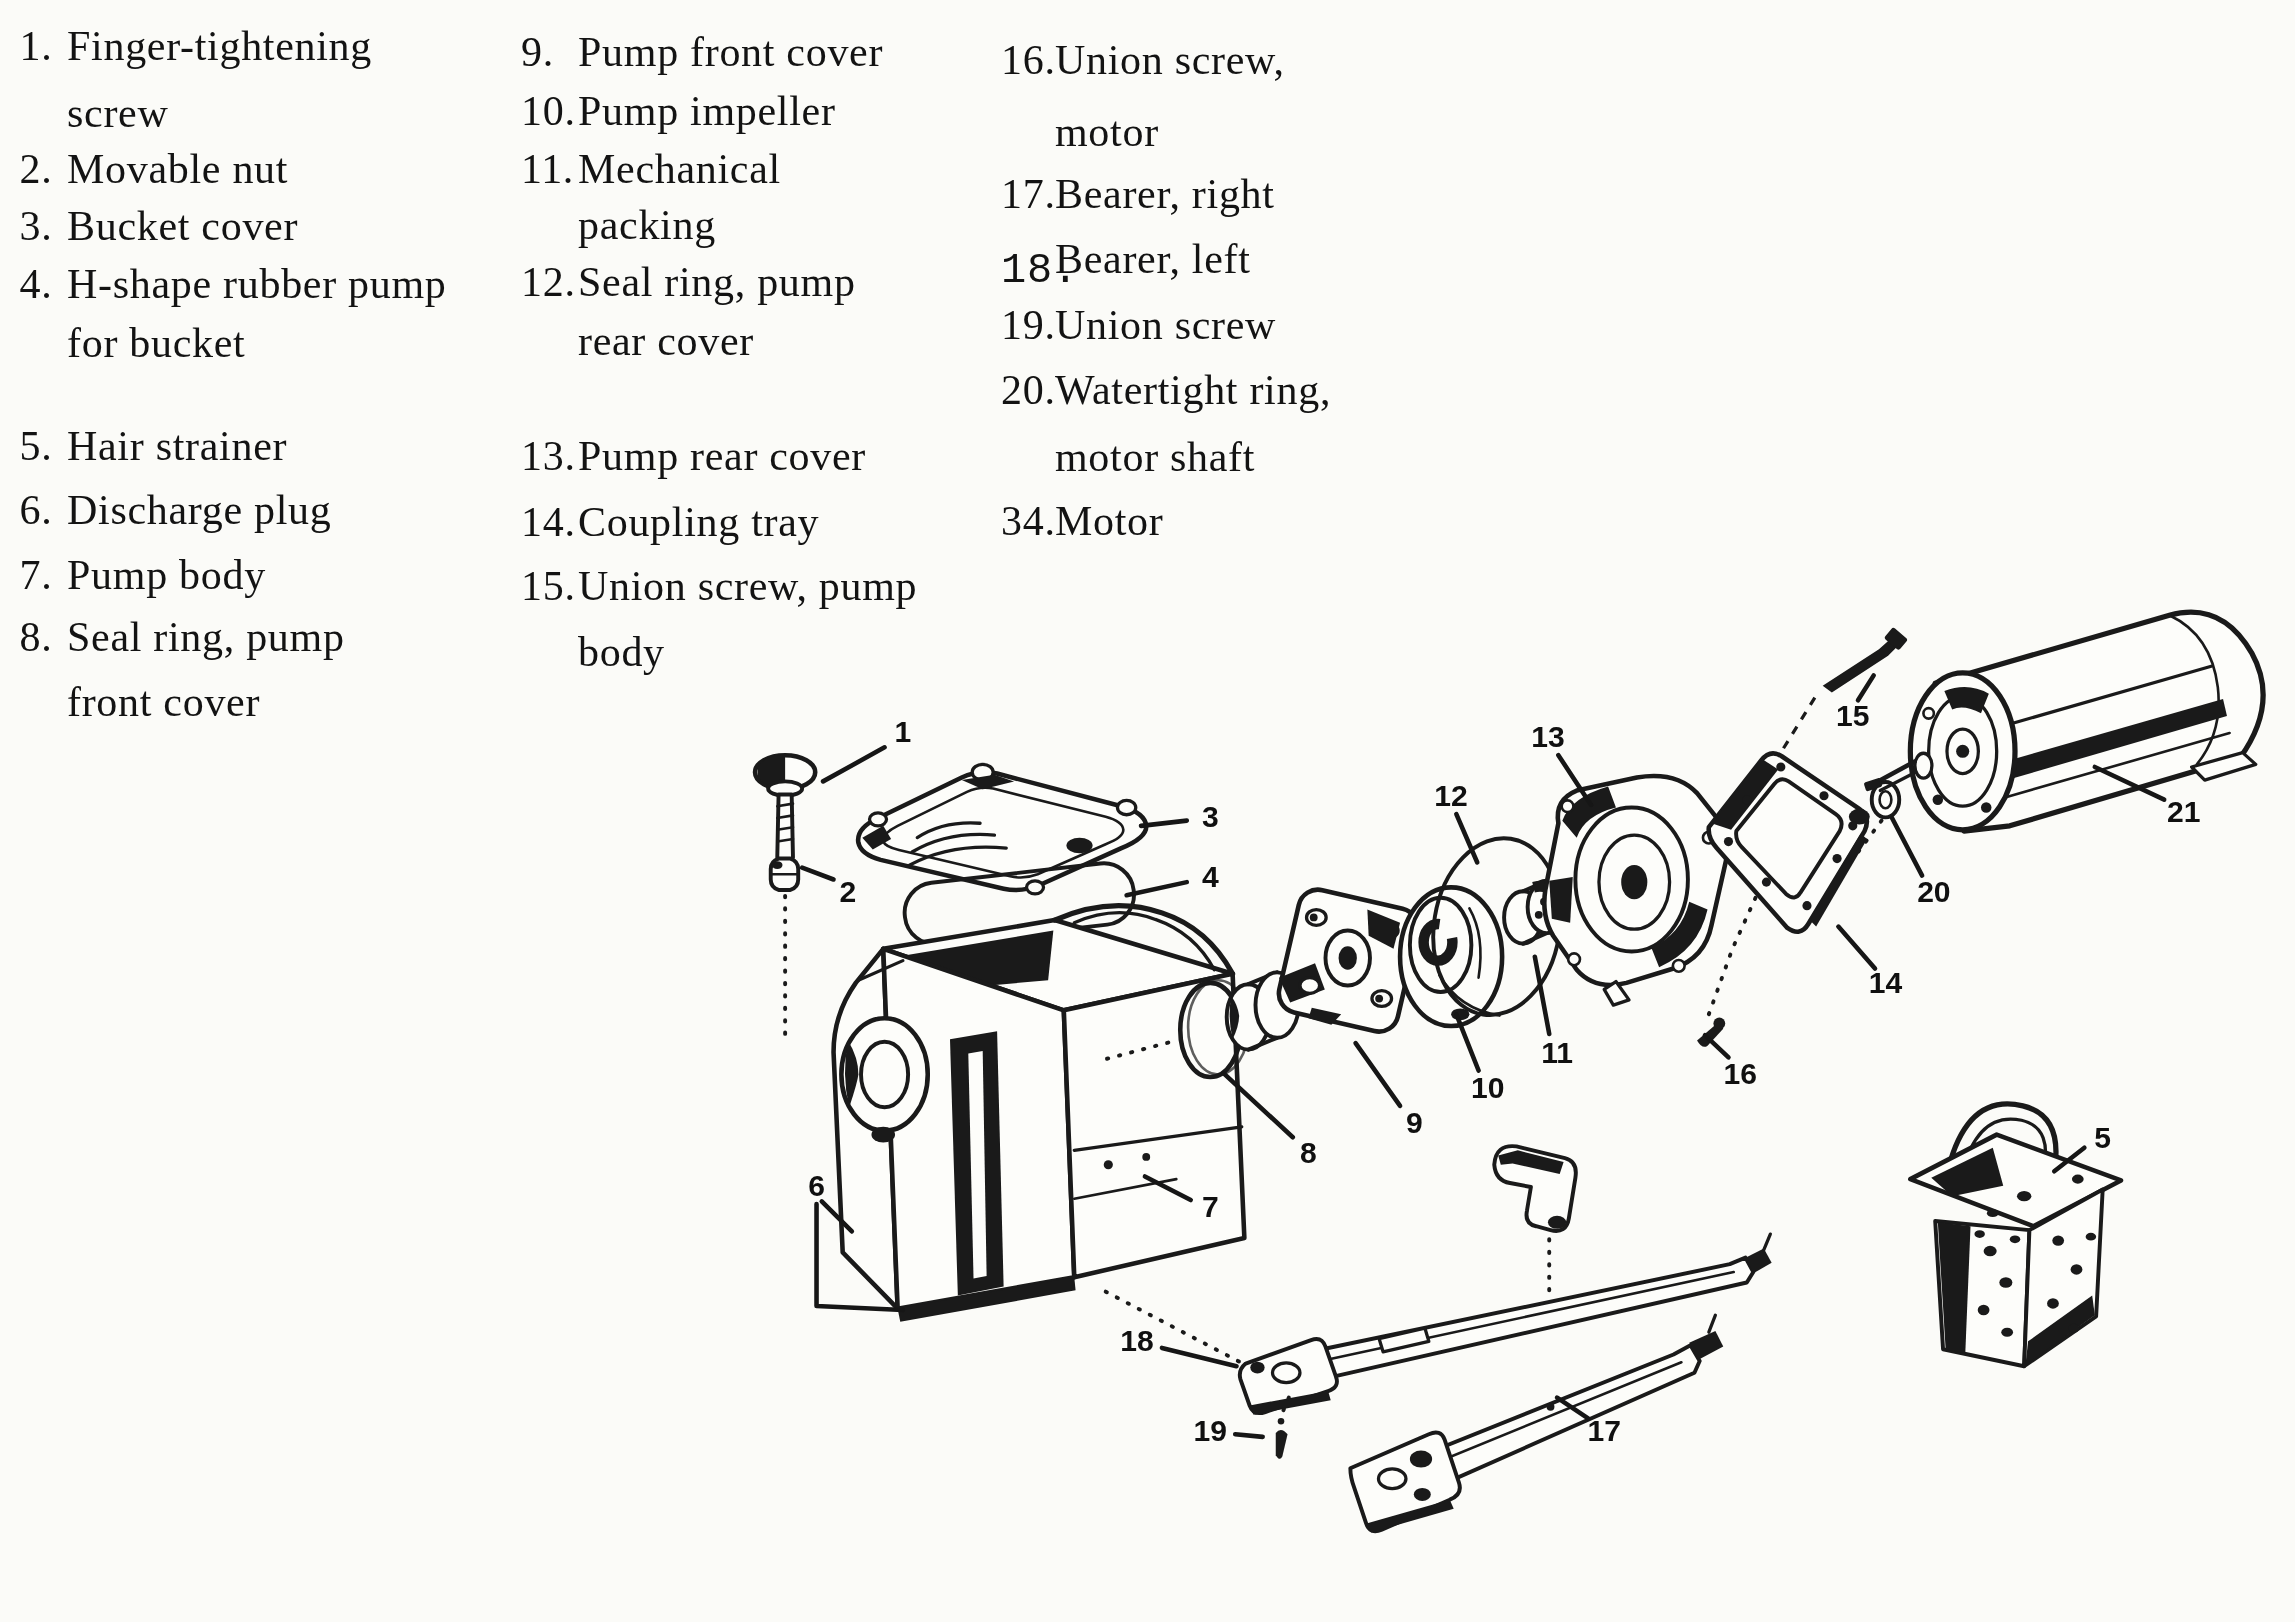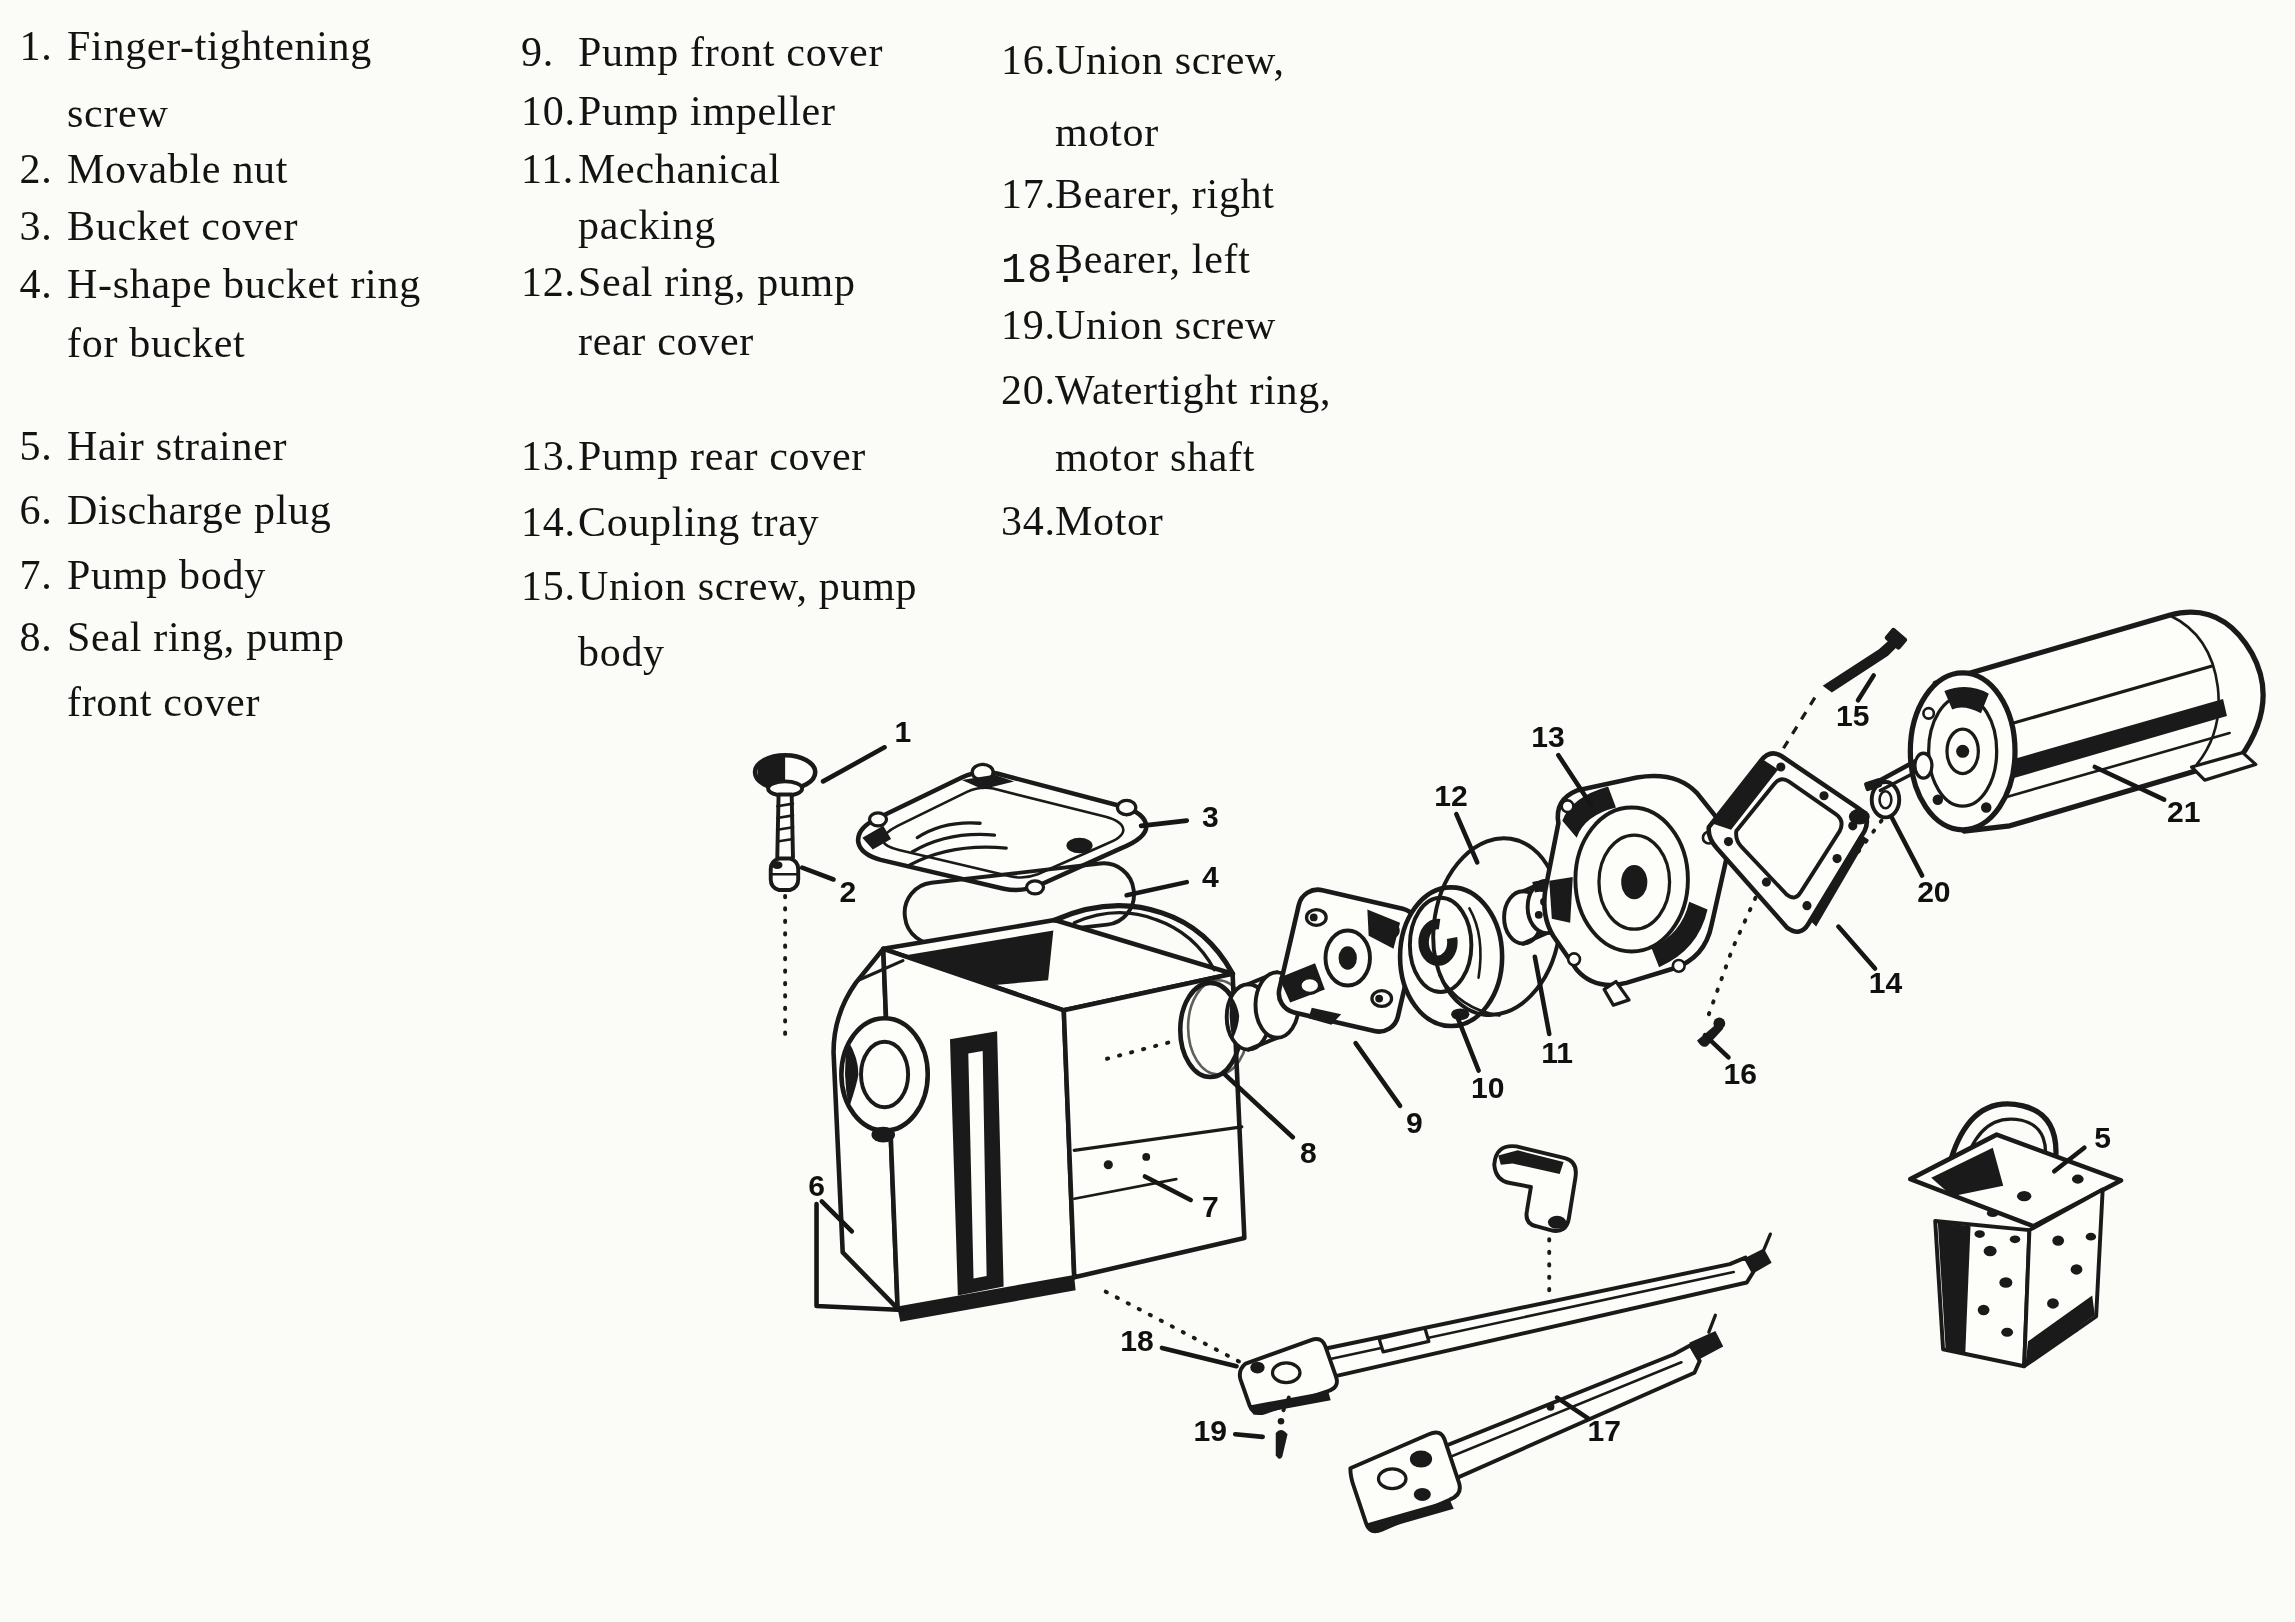--- a/index.html
+++ b/index.html
@@ -33,21 +33,21 @@
 
   <section class="parts-list">
       <span class="pl-num" style="left: 19.6px; top: 25px; font-size: 42px;">1.</span>
       <span class="pl-text" style="left: 67px; top: 25px; font-size: 42px;">Finger-tightening</span>
       <span class="pl-text" style="left: 67px; top: 92px; font-size: 42px;">screw</span>
       <span class="pl-num" style="left: 19.6px; top: 148px; font-size: 42px;">2.</span>
       <span class="pl-text" style="left: 67px; top: 148px; font-size: 42px;">Movable nut</span>
       <span class="pl-num" style="left: 19.6px; top: 205px; font-size: 42px;">3.</span>
       <span class="pl-text" style="left: 67px; top: 205px; font-size: 42px;">Bucket cover</span>
       <span class="pl-num" style="left: 19.6px; top: 263px; font-size: 42px;">4.</span>
-      <span class="pl-text" style="left: 67px; top: 263px; font-size: 42px;">H-shape bucket ring</span>
+      <span class="pl-text" style="left: 67px; top: 263px; font-size: 42px;">H-shape rubber pump</span>
       <span class="pl-text" style="left: 67px; top: 322px; font-size: 42px;">for bucket</span>
       <span class="pl-num" style="left: 19.6px; top: 425px; font-size: 42px;">5.</span>
       <span class="pl-text" style="left: 67px; top: 425px; font-size: 42px;">Hair strainer</span>
       <span class="pl-num" style="left: 19.6px; top: 489px; font-size: 42px;">6.</span>
       <span class="pl-text" style="left: 67px; top: 489px; font-size: 42px;">Discharge plug</span>
       <span class="pl-num" style="left: 19.6px; top: 554px; font-size: 42px;">7.</span>
       <span class="pl-text" style="left: 67px; top: 554px; font-size: 42px;">Pump body</span>
       <span class="pl-num" style="left: 19.6px; top: 616px; font-size: 42px;">8.</span>
       <span class="pl-text" style="left: 67px; top: 616px; font-size: 42px;">Seal ring, pump</span>
       <span class="pl-text" style="left: 67px; top: 681px; font-size: 42px; text-align: right;">front cover</span>

